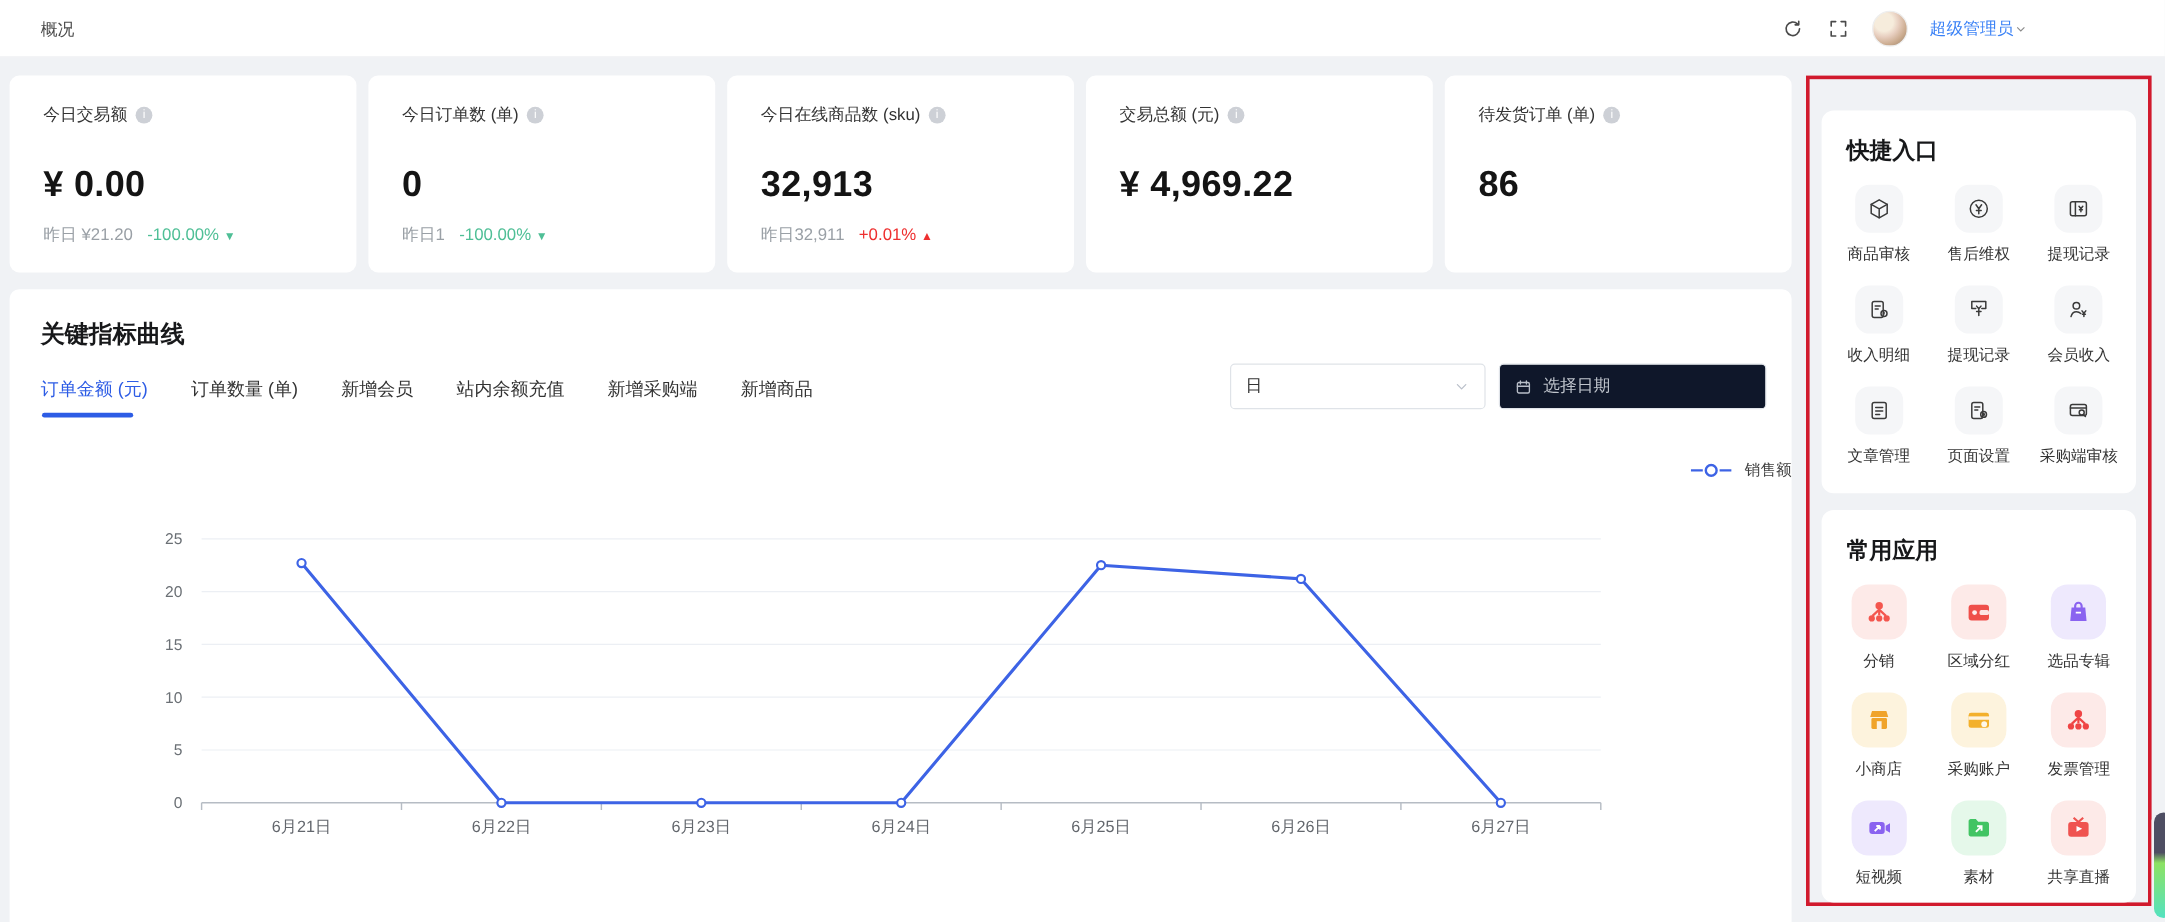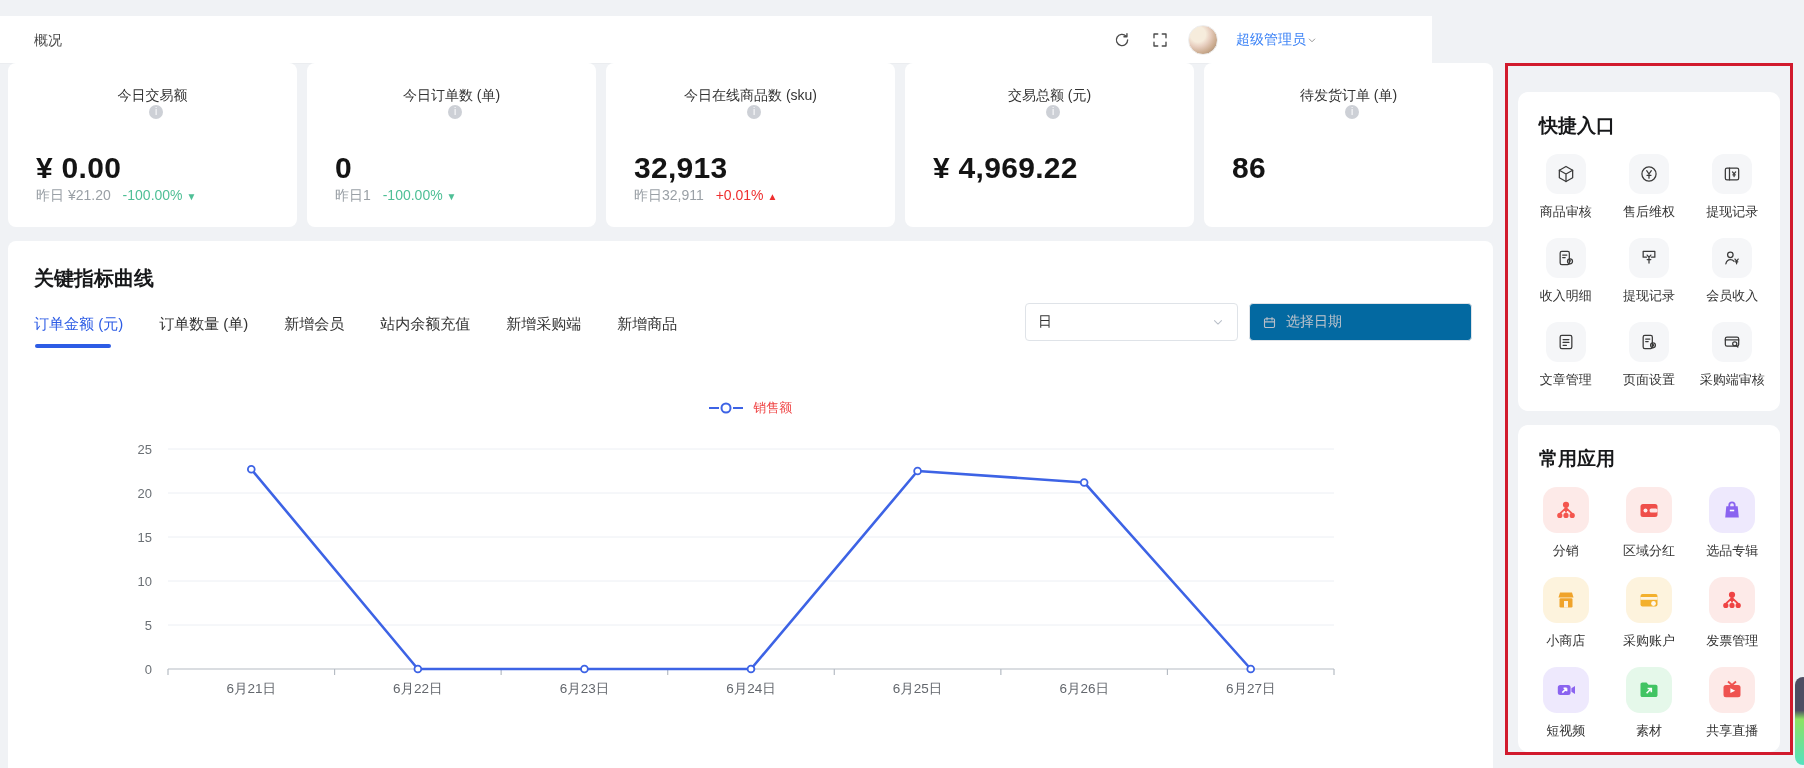--- a/index.html
+++ b/index.html
@@ -1,35 +1,35 @@
 <!DOCTYPE html>
 <html><head>
 <meta charset="utf-8">
 <style>
   * { margin:0; padding:0; box-sizing:border-box; }
   html,body { width:1804px; height:768px; overflow:hidden; background:#f0f2f5;
     font-family:"Liberation Sans","DejaVu Sans",sans-serif; color:#333; }
 
   
-  .topbar { position:absolute; left:0; top:16px; width:1432px; height:48px; background:#fff;
+  .topbar { position:absolute; left:0; top:0; width:1804px; height:48px; background:#fff;
     border-bottom:1px solid #ebedf0; }
   .topbar-title { position:absolute; left:34px; top:0; line-height:48px; font-size:14px; color:#4a4a4a; }
   .topbar-right { position:absolute; right:114px; top:0; height:48px; display:flex; align-items:center; gap:18px; }
   .tb-icon { width:20px; height:20px; display:flex; align-items:center; justify-content:center; cursor:pointer; }
   .tb-icon svg { stroke:#4a4a4a; fill:none; stroke-width:1.8; stroke-linecap:round; stroke-linejoin:round; }
   .avatar { width:30px; height:30px; border-radius:50%; cursor:pointer;
     background:radial-gradient(circle at 32% 30%, #f6ecdc 0 28%, #e8cfc0 45%, #c9a98c 70%, #8d7a68 100%); 
     border:1px solid #eee; }
   .user-name { font-size:14px; color:#3b82f6; cursor:pointer; display:flex; align-items:center; gap:0; }
   .user-name svg { stroke:#8a8a8a; fill:none; stroke-width:1.8; }
 
   
   .stats { position:absolute; left:8px; top:63px; width:1485px; display:flex; gap:10px; }
   .stat-card { flex:1; height:164px; background:#fff; border-radius:8px; padding:24px 28px; position:relative; }
-  .stat-label-row { display:flex; align-items:center; font-size:14px; color:#333;flex-direction:column; }
+  .stat-label-row { display:flex; align-items:center; font-size:14px; color:#333; }
   .info-icon { display:inline-block; width:14px; height:14px; margin-left:7px; border-radius:50%;
     background:#cdd0d6; color:#fff; font-size:10px; line-height:14px; text-align:center; cursor:pointer; }
   .stat-value { margin-top:32px; font-size:30px; font-weight:700; color:#141414; letter-spacing:.3px; }
   .stat-compare { position:absolute; left:28px; bottom:22px; font-size:14px; color:#9aa0a6; }
   .stat-compare .change { margin-left:8px; }
   .change.down { color:#4fbf96; }
   .change.up   { color:#ee2f2f; }
   .change .arrow { font-size:10px; }
 
   
@@ -39,23 +39,23 @@
   .tabs { position:absolute; left:26px; top:74px; display:flex; gap:36px; }
   .tab { font-size:15px; color:#333; padding-bottom:14px; position:relative; cursor:pointer; white-space:nowrap; }
   .tab.active { color:#2d5ce5; }
   .tab.active::after { content:""; position:absolute; left:1px; bottom:0; width:76px; height:4px;
     border-radius:2px; background:#2d5ce5; }
   .controls { position:absolute; right:21px; top:62px; display:flex; gap:11px; }
   .select-box { width:213px; height:38px; border:1px solid #dfe3e8; border-radius:4px; background:#fff;
     display:flex; align-items:center; padding:0 12px; font-size:14px; color:#333; cursor:pointer; }
   .select-box .chev { margin-left:auto; display:flex; }
   .select-box svg, .date-box svg { stroke:#b9bfc9; fill:none; stroke-width:1.8; stroke-linecap:round; stroke-linejoin:round; }
-  .date-box { width:223px; height:38px; border:1px solid #dfe3e8; border-radius:4px; background:#0369a1;
+  .date-box { width:223px; height:38px; border:1px solid #dfe3e8; border-radius:4px; background:#0f172a;
     display:flex; align-items:center; gap:9px; padding:0 12px; font-size:14px; color:#bfc4cc; cursor:text; }
-  .legend { position:absolute; left:0; right:0; top:158px; text-align:center; font-size:13px; color:#ef4444; }
+  .legend { position:absolute; left:0; right:0; top:142px; text-align:right; font-size:13px; color:#404040; }
   .legend-marker { display:inline-block; vertical-align:-2px; margin-right:7px; }
   .legend-marker svg { stroke:#3d63e5; fill:#fff; stroke-width:2; }
   #chart { position:absolute; left:24px; top:190px; }
 
   
   .promo { position:absolute; left:1505px; top:63px; width:288px; height:692px;
     border:3px solid #d11a2d; }
   .side-card { position:absolute; left:10px; width:262px; background:#fff; border-radius:10px; }
   .side-card.qe { top:26px; height:319px; }
   .side-card.apps { top:359px; height:327px; }

